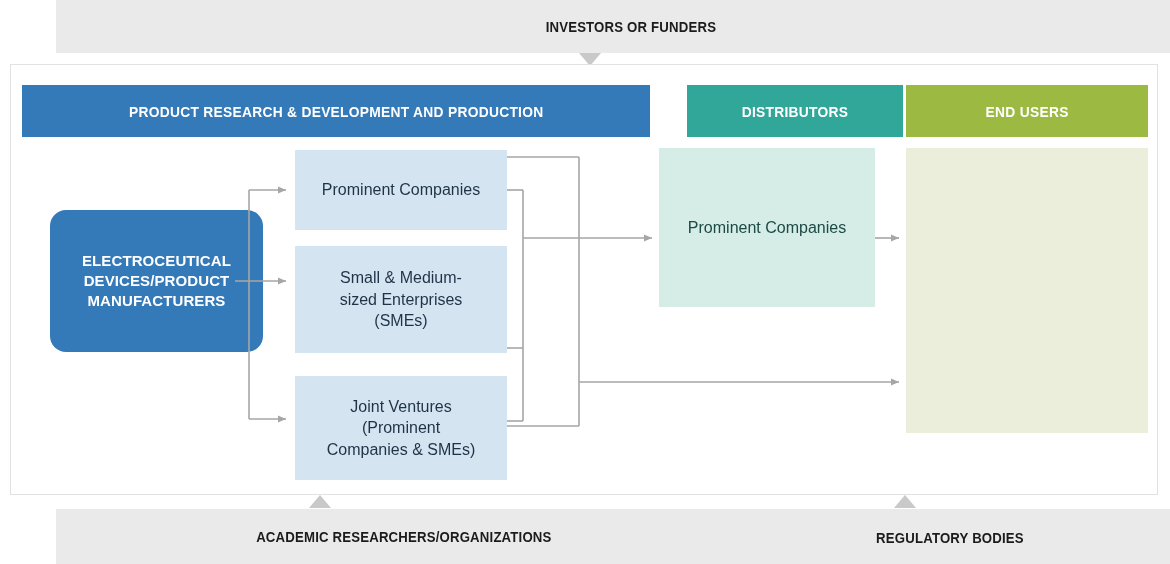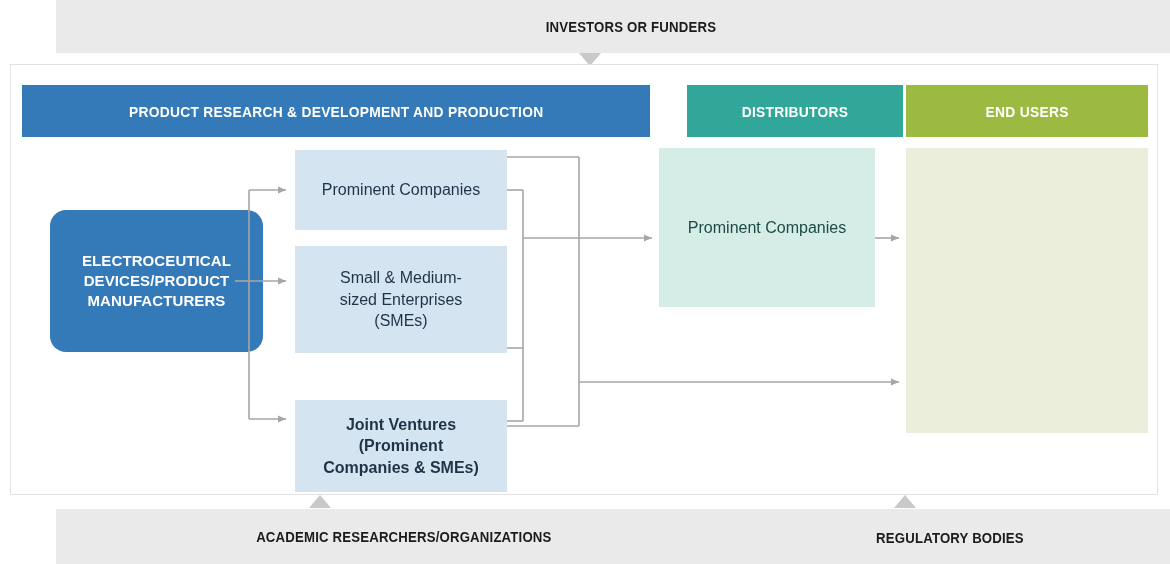--- a/index.html
+++ b/index.html
@@ -120,21 +120,21 @@
   }
   .blue-box .bb-label {
     color: #1f3347;
     font-size: 16px;
     line-height: 1.34;
     text-align: center;
     white-space: pre-line;
   }
   #box-prominent { top: 150px; height: 80px; }
   #box-smes      { top: 246px; height: 107px; }
-  #box-jv        { top: 400px; height: 92px; font-weight: bold; }
+  #box-jv        { top: 376px; height: 104px; }
 
   
   #box-distributor {
     position: absolute;
     left: 659px; top: 148px;
     width: 216px; height: 159px;
     background: #d6ece7;
     display: flex;
     align-items: center;
     justify-content: center;

